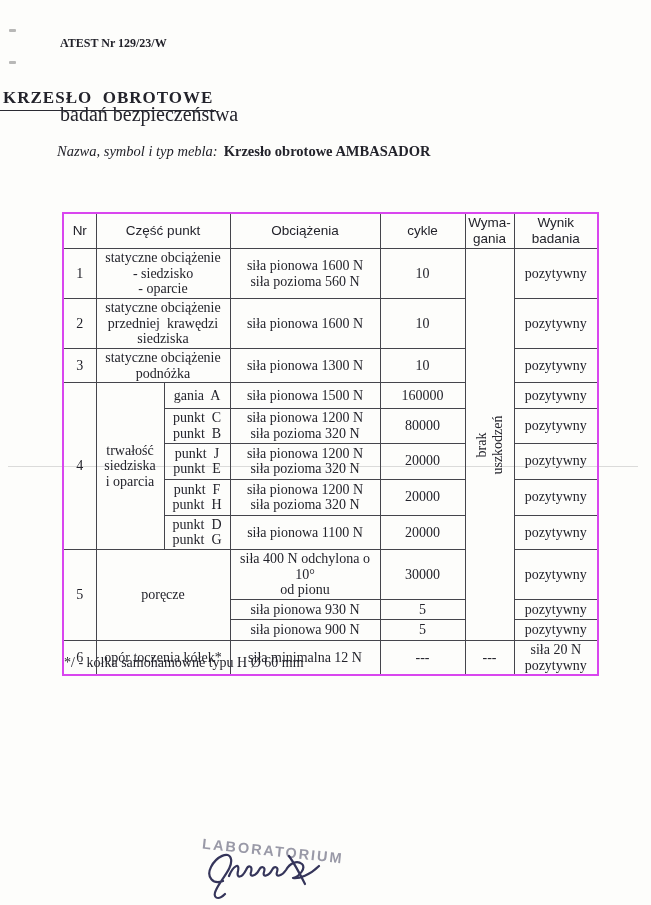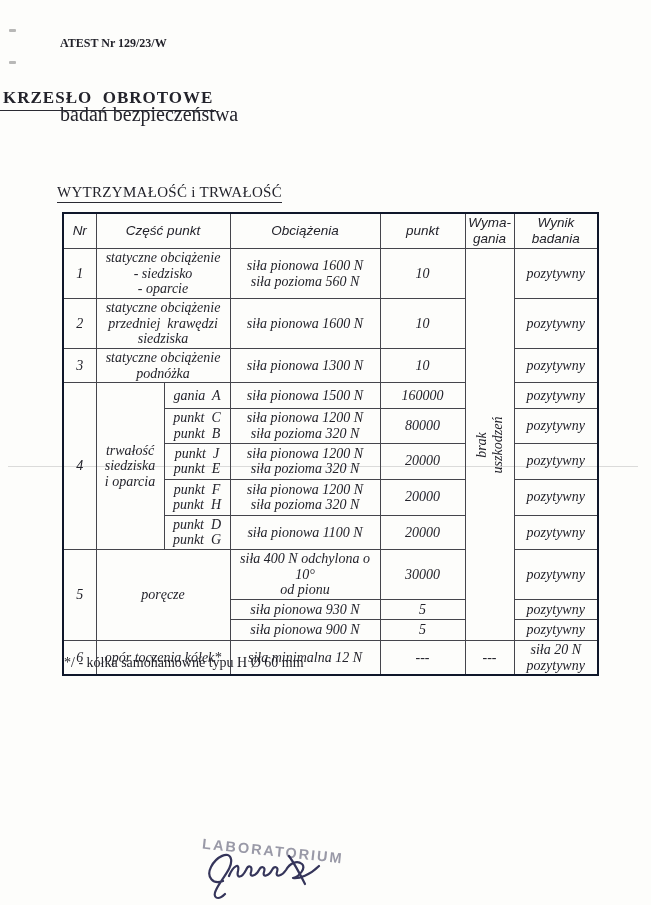--- a/index.html
+++ b/index.html
@@ -27,22 +27,21 @@
   .name-line{position:absolute;top:143px;left:57px;font-size:14.5px;}
   .name-label{font-style:italic;margin-right:6px;}
   .name-value{font-weight:bold;}
 
   .section-title{position:absolute;top:184px;left:57px;font-size:15px;}
   .section-title span{border-bottom:1.5px solid #2a2a32;padding-bottom:2px;letter-spacing:.3px;}
 
   table.results{
     position:absolute;top:212px;left:62px;
     border-collapse:collapse;table-layout:fixed;width:535px;
-    border:2px solid #0f172a;
-    font-style:italic;
+    border:2px solid #d946ef;
   }
   table.results th,table.results td{
     border:1px solid #45454c;
     font-size:14px;line-height:1.12;
     text-align:center;vertical-align:middle;
     padding:1px 2px;white-space:pre-wrap;overflow:hidden;
   }
   table.results th{
     font-family:"Liberation Sans","DejaVu Sans",sans-serif;
     font-weight:normal;font-size:13.5px;line-height:1.15;height:32px;
@@ -80,41 +79,41 @@
   <div class="scan-mark" style="left:9px;top:61px;width:7px;height:3px;"></div>
   <div class="scan-line" style="left:8px;top:466px;width:630px;"></div>
 
   <div class="atest">ATEST Nr 129/23/W</div>
   <div class="atest-sub">badań bezpieczeństwa</div>
 
   <div class="doc-title">
     <span>KRZESŁO  OBROTOWE</span>
   </div>
 
-
-  <div class="section-title">
-    <span>WYTRZYMAŁOŚĆ i TRWAŁOŚĆ</span>
+  <div class="name-line">
+    <span class="name-label">Nazwa, symbol i typ mebla:</span><span class="name-value">Krzesło obrotowe AMBASADOR</span>
   </div>
+
 
   <table class="results">
     <colgroup>
       <col style="width:33px">
         <col style="width:68px">
         <col style="width:66px">
       <col style="width:150px">
         <col style="width:85px">
         <col style="width:49px">
         <col style="width:84px">
     </colgroup>
     <thead>
       <tr>
         <th>Nr</th>
         <th colspan="2">Część punkt</th>
         <th>Obciążenia</th>
-        <th>punkt</th>
+        <th>cykle</th>
         <th>Wyma-
 gania</th>
         <th>Wynik
 badania</th>
       </tr>
     </thead>
     <tbody>
       <tr class="h48">
         <td>1</td>
         <td colspan="2" class="left">statyczne obciążenie

